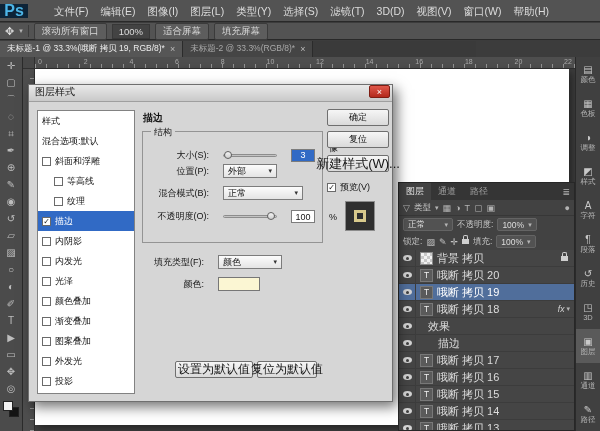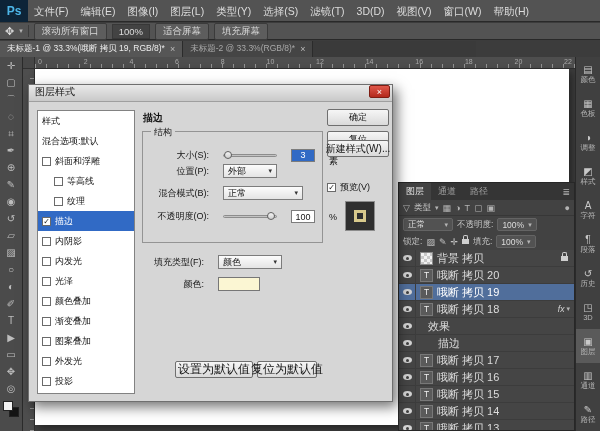--- a/index.html
+++ b/index.html
@@ -1,21 +1,21 @@
 <!DOCTYPE html>
 <html><head>
 <meta charset="utf-8">
 <style>
   *{box-sizing:border-box;margin:0;padding:0}
   body{background:#222;font-family:"Liberation Sans","DejaVu Sans",sans-serif}
   #root{position:relative;width:600px;height:431px;background:#3c3c3c;overflow:hidden;cursor:default}
 
   
   .menubar{position:absolute;left:0;top:0;width:600px;height:22px;background:#535353;border-bottom:1px solid #292929;display:flex;align-items:center;z-index:5}
-  .ps-logo{width:28px;height:22px;background:#0d2438;color:#4db6e8;font-size:12px;font-weight:bold;display:flex;align-items:center;justify-content:center;margin-right:0;flex:none}
+  .ps-logo{width:28px;height:14px;background:#0d2438;color:#4db6e8;font-size:16px;font-weight:bold;display:flex;align-items:center;justify-content:center;margin-right:20px;flex:none}
   .menu-item{color:#dcdcdc;font-size:10.5px;padding:0 6px;line-height:22px;white-space:nowrap}
 
   
   .optionsbar{position:absolute;left:0;top:23px;width:600px;height:17px;background:#535353;border-bottom:1px solid #292929;display:flex;align-items:center;font-size:9.5px;color:#ccc;gap:5px;padding:0 5px;z-index:5}
   .tool-icon{color:#ddd;font-size:11px}
   .caret{font-size:7px;color:#b5b5b5}
   .vsep{width:1px;height:12px;background:#3c3c3c}
   .opt-btn{background:#5d5d5d;border:1px solid #3b3b3b;border-radius:2px;padding:1px 7px;color:#d8d8d8;white-space:nowrap}
   .zoom-box{background:#434343;border:1px solid #383838;padding:1px 6px;color:#ddd;min-width:36px;text-align:center}
 
@@ -480,21 +480,21 @@
     <div class="frow" style="left:113px;top:192px">
       <span class="flabel">颜色:</span>
       <span class="color-swatch" style="background: rgb(251, 246, 211);"></span>
     </div>
 
     <div class="defbtn" style="left:146px;top:276px;width:78px">设置为默认值</div>
     <div class="defbtn" style="left:228px;top:276px;width:60px">复位为默认值</div>
 
     <div class="dlgbtn" style="top:24px">确定</div>
     <div class="dlgbtn" style="top:46px">复位</div>
-    <div class="dlgbtn" style="top:55px;font-size:10px">新建样式(W)...</div>
+    <div class="dlgbtn" style="top:70px;font-size:13px">新建样式(W)...</div>
     <div class="preview-check">
       <span class="cb">✓</span>
       <span>预览(V)</span>
     </div>
     <div class="preview-swatch">
       <span class="preview-inner"></span>
     </div>
   </div>
 
 </div>

